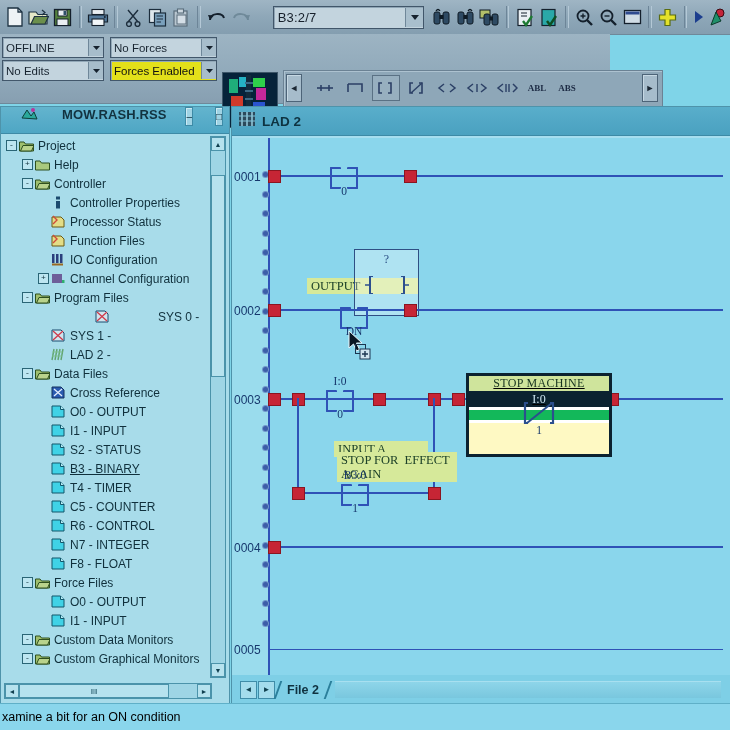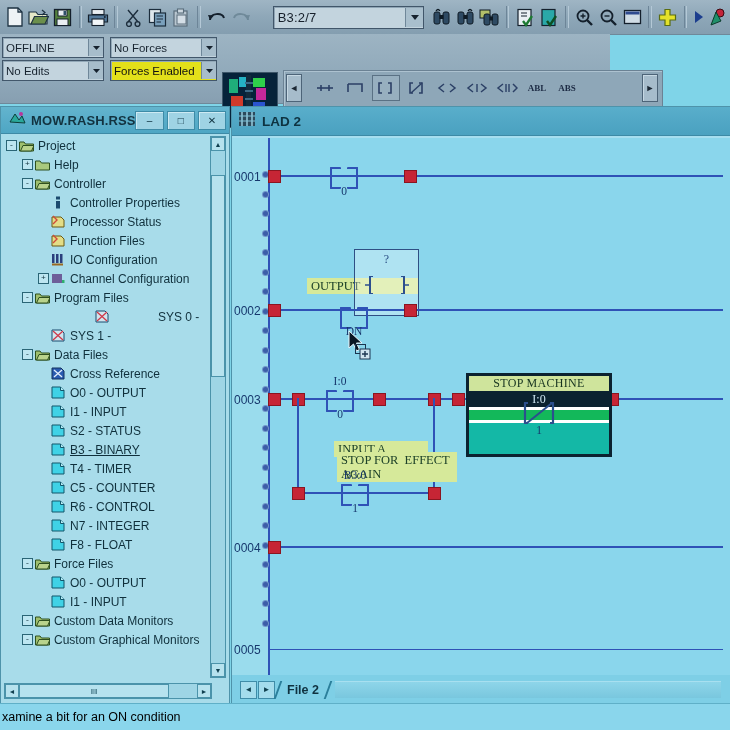--- a/index.html
+++ b/index.html
@@ -104,22 +104,23 @@
   }
   .tabchip.first{font-weight:bold;}
 
   
   .proj-win{
     position:absolute;left:0;top:106px;width:228px;height:596px;
     background:#a8dcea;border:1px solid #4e93aa;
   }
   .proj-title{
     height:26px;background:linear-gradient(180deg,#63b4ce 0%,#4ea6c4 100%);
-    display:flex;align-items:center;padding-left:8px;
+    display:flex;align-items:flex-start;padding-left:20px;
     border-bottom:1px solid #3d8aa6;
+    gap:19px;
   }
   .proj-title .tname{
     flex:1;font-size:13px;color:#12323f;padding-left:5px;font-weight:600;letter-spacing:.1px;
   }
   .winbtn{
     width:27px;height:17px;margin-right:3px;
     background:#9fd3e4;border:1px solid #3d8ba7;
     box-shadow:inset 1px 1px 0 #cdeaf3;
     display:flex;align-items:center;justify-content:center;
     font-size:10px;color:#0f3240;
@@ -203,21 +204,21 @@
   
   .ghost{
     position:absolute;border:1px solid #2f4f84;
     background:rgba(255,255,255,0.32);
   }
   .ghost .q{position:absolute;left:50%;transform:translateX(-50%);top:2px;
     font-size:12px;color:#23467f;font-family:"Liberation Serif",serif;}
 
   
   .sel-inst{
-    position:absolute;border:3px solid #0b2230;background:#14b8a6;
+    position:absolute;border:3px solid #0b2230;background:#fef9c3;text-decoration:underline;
   }
   .sel-title{
     height:15px;background:#cfe49c;color:#16331f;
     font-family:"Liberation Serif",serif;font-size:12px;
     display:flex;align-items:center;justify-content:center;letter-spacing:.3px;
   }
   .sel-addrbar{height:16px;background:#0b2230;color:#cfe6f2;
     font-family:"Liberation Serif",serif;font-size:12px;
     display:flex;align-items:center;justify-content:center;}
   .sel-greenrow{position:absolute;left:0;right:0;top:31px;height:16px;background:#ffffff;}
@@ -664,20 +665,30 @@
         <div class="tnode" style="padding-left: 32px;">
           <span class="tw"></span>
           <span class="ticon">
             <svg width="14" height="13">
               <path d="M1 1 H10 L13 4 V12 H1 Z" fill="#cfe6ef" stroke="#1b4a6e"></path>
               <path d="M2 2 L12 11 M12 2 L2 11" stroke="#d0394a" stroke-width="1.3"></path>
             </svg>
           </span>
           <span class="tlabel">SYS 1 -</span>
         </div>
+        <div class="tnode" style="padding-left: 32px;">
+          <span class="tw"></span>
+          <span class="ticon">
+            <svg width="14" height="13">
+              <path d="M3 1 L1 12 M6 1 L4 12 M9 1 L7 12 M12 1 L10 12" stroke="#5fa36e" stroke-width="1.4"></path>
+              <path d="M1.5 4 H11.5 M1 8 H11" stroke="#7fbf8d" stroke-width="1.1"></path>
+            </svg>
+          </span>
+          <span class="tlabel">LAD 2 -</span>
+        </div>
         <div class="tnode" style="padding-left: 16px;">
           <span class="tw">
             <span class="pm">-</span>
           </span>
           <span class="ticon">
             <svg width="15" height="12">
               <path d="M0.5 2 H5 L6.5 4 H14.5 V11 H0.5 Z" fill="#9fbf6e" stroke="#2e5020"></path>
               <path d="M1.5 11 L4 5.5 H15 L12.5 11 Z" fill="#b9d38c" stroke="#2e5020"></path>
             </svg>
           </span>

